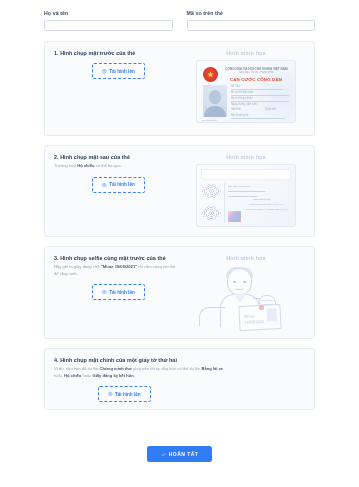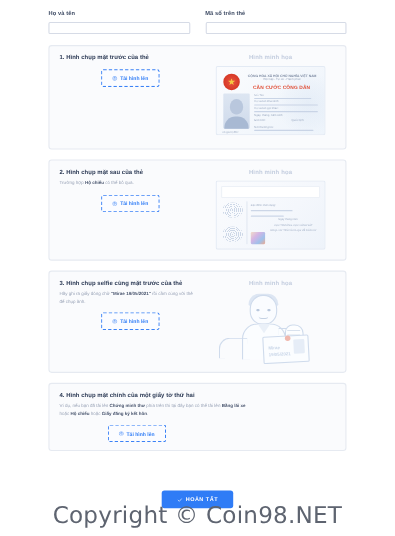--- a/index.html
+++ b/index.html
@@ -475,15 +475,14 @@
     <button class="submit-btn">
       <span class="check-ico">
         <svg viewBox="0 0 16 16" width="100%" height="100%">
             <path d="M3 8.6l3.4 3.4L13 4.6" fill="none" stroke="#ffffff" stroke-width="1.8" stroke-linecap="round" stroke-linejoin="round"></path>
           </svg>
       </span>
       <span>HOÀN TẤT</span>
     </button>
   </div>
 
-  <div class="watermark">Copyright © Coin98.NET</div>
 
 </div>
 
 </body></html>

